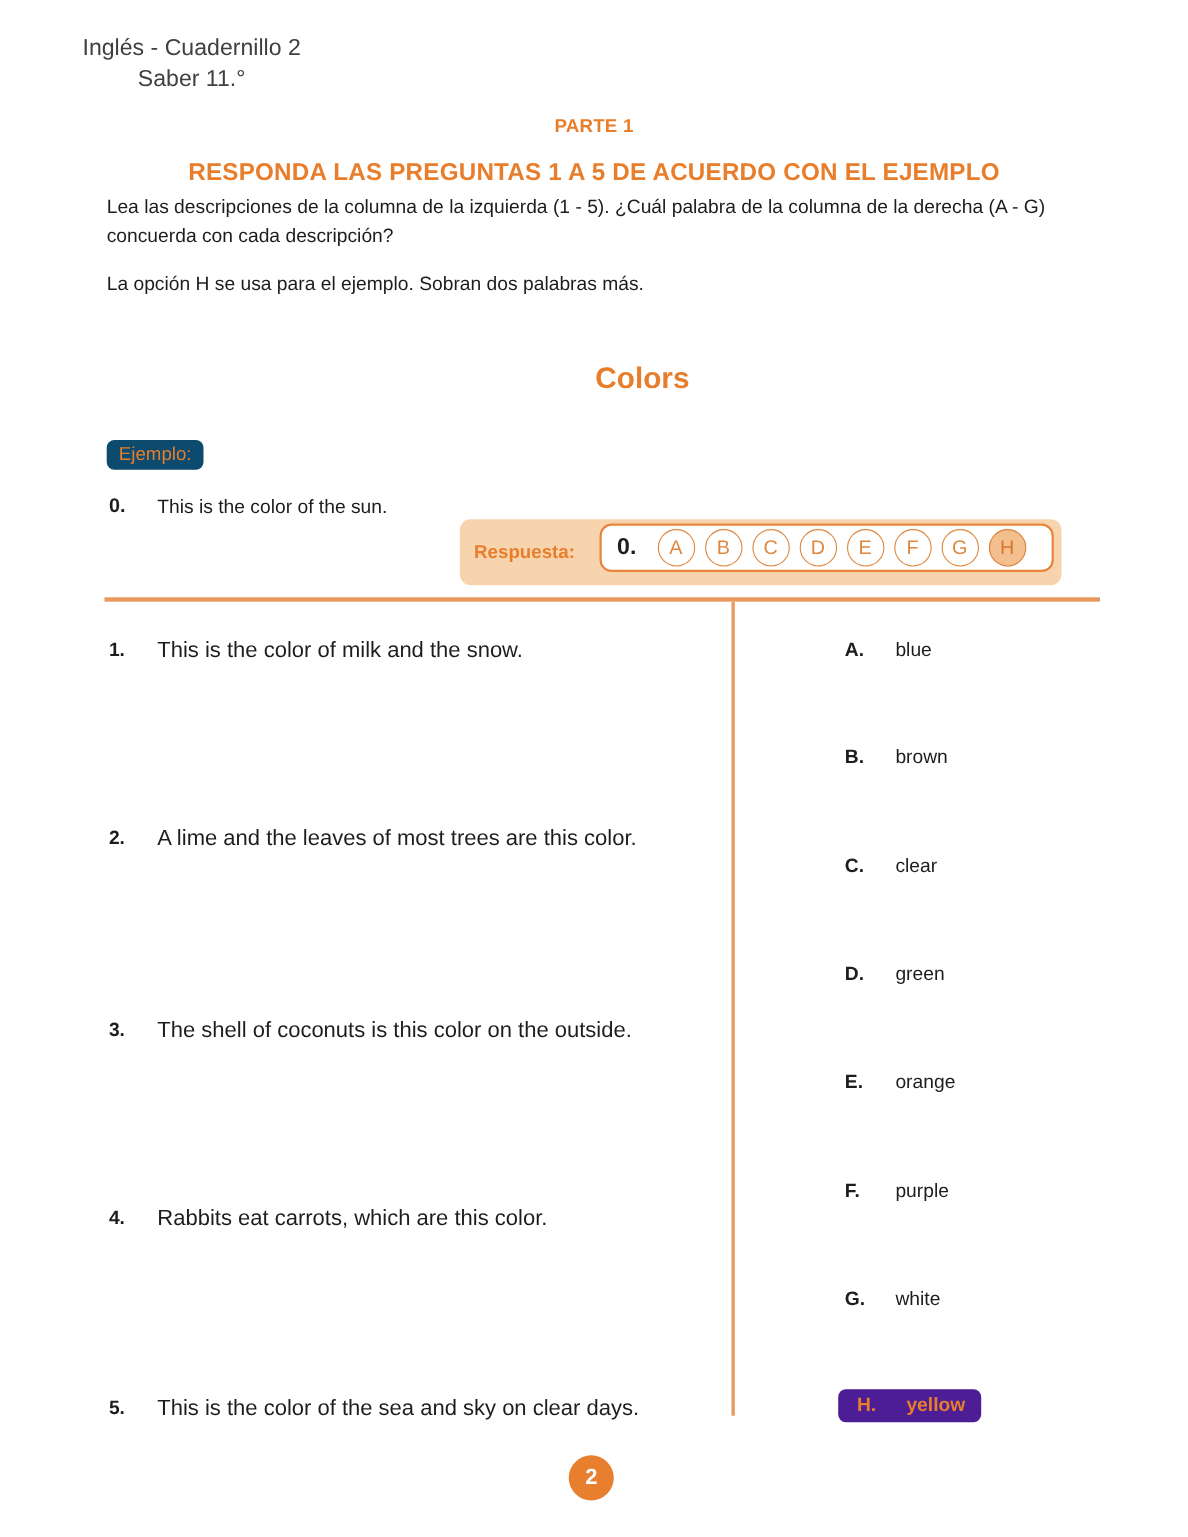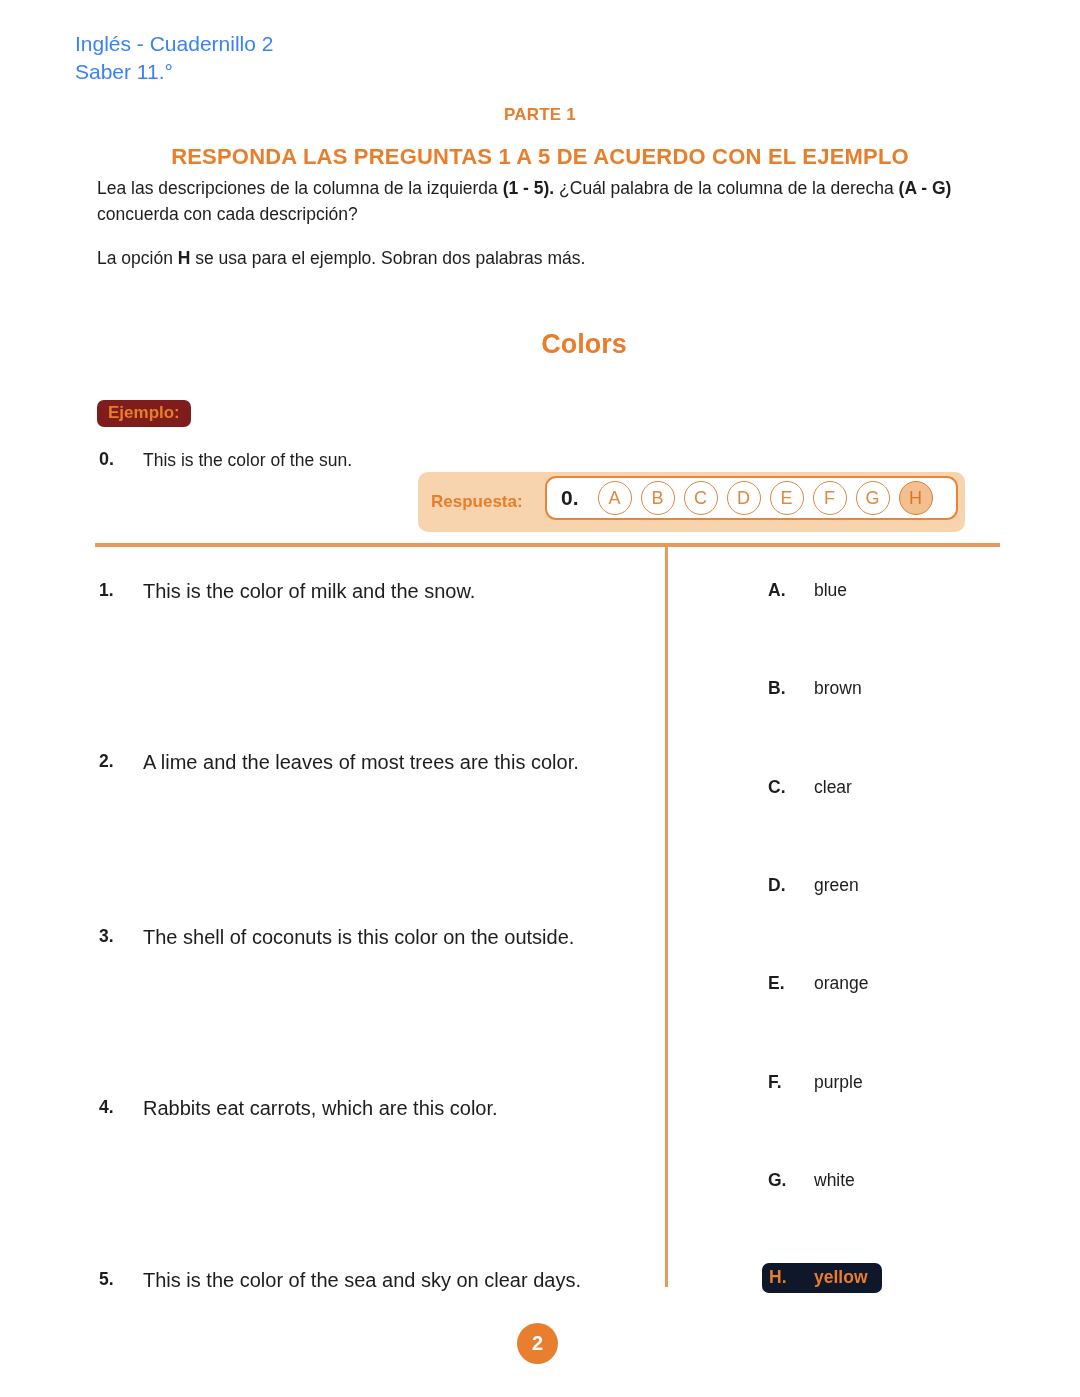--- a/index.html
+++ b/index.html
@@ -9,52 +9,52 @@
     width: 1080px;
     height: 1397px;
     background: #ffffff;
     font-family: "Liberation Sans", sans-serif;
     color: #1d1d1b;
     overflow: hidden;
   }
   .abs { position: absolute; }
 
   
-  .doc-header { left: 75px; top: 30px; line-height: 28px; font-size: 21px; color: #3b82f6; }
+  .doc-header { left: 75px; top: 30px; line-height: 28px; font-size: 21px; color: #404040; text-align: center; }
 
   
   .part-title {
     left: 0; top: 105px; width: 100%;
     text-align: center; font-size: 17px; font-weight: bold; color: #e87e2b;
     letter-spacing: 0.2px;
   }
   .instruction-title {
     left: 0; top: 144px; width: 100%;
     text-align: center; font-size: 22px; font-weight: bold; color: #e87e2b;
     letter-spacing: 0.2px;
   }
 
   
   .body-text { font-size: 17.5px; line-height: 26px; color: #1d1d1b; }
   .p1 { left: 97px; top: 175px; width: 885px; }
   .p2 { left: 97px; top: 245px; width: 885px; }
   .p3 { left: 97px; top: 281px; width: 885px; }
-  .body-text b { font-weight: bold; text-align: center; }
+  .body-text b { font-weight: normal; text-align: center; }
 
   
   .topic-title {
     left: 0; top: 329px; width: 100%;
     text-align: center; font-size: 27px; font-weight: bold; color: #e87e2b; margin-left: 44px;
   }
 
   
   .ejemplo-pill {
     left: 97px; top: 400px;
-    background: #7f1d1d; color: #e87e2b;
-    font-size: 17px; font-weight: bold;
+    background: #0c4a6e; color: #e87e2b;
+    font-size: 17px; font-weight: normal;
     padding: 3px 11px 4px 11px; border-radius: 7px; text-align: center;
   }
 
   
   .example-number { left: 99px; top: 449px; font-size: 18px; font-weight: bold; }
   .example-text   { left: 143px; top: 450px; font-size: 17.5px; }
 
   
   .answer-wrap {
     left: 418px; top: 472px; width: 547px; height: 60px;
@@ -85,22 +85,22 @@
 
   
   .q-row { left: 0; top: 0; width: 660px; }
   .q-num  { position: absolute; left: 99px; font-size: 17.5px; font-weight: bold; }
   .q-text { position: absolute; left: 143px; font-size: 20px; width: 500px; }
 
   
   .opt-row { left: 768px; font-size: 17.5px; white-space: nowrap; }
   .opt-letter { display: inline-block; width: 46px; font-weight: bold; }
   .opt-row.hl {
-    left: 762px; background: #0f172a; border-radius: 7px;
-    padding: 4px 14px 5px 7px; color: #e87e2b;
+    left: 762px; background: #4c1d95; border-radius: 7px;
+    padding: 4px 14px 5px 17px; color: #e87e2b;
   }
   .opt-row.hl .opt-letter { color: #e87e2b; width: 45px; }
   .opt-row.hl .opt-word { font-weight: bold; }
 
   
   .page-circle {
     left: 517px; top: 1323px; width: 41px; height: 41px;
     background: #e87f2f; border-radius: 50%;
     display: flex; align-items: center; justify-content: center;
     color: #ffffff; font-size: 20px; font-weight: bold;

